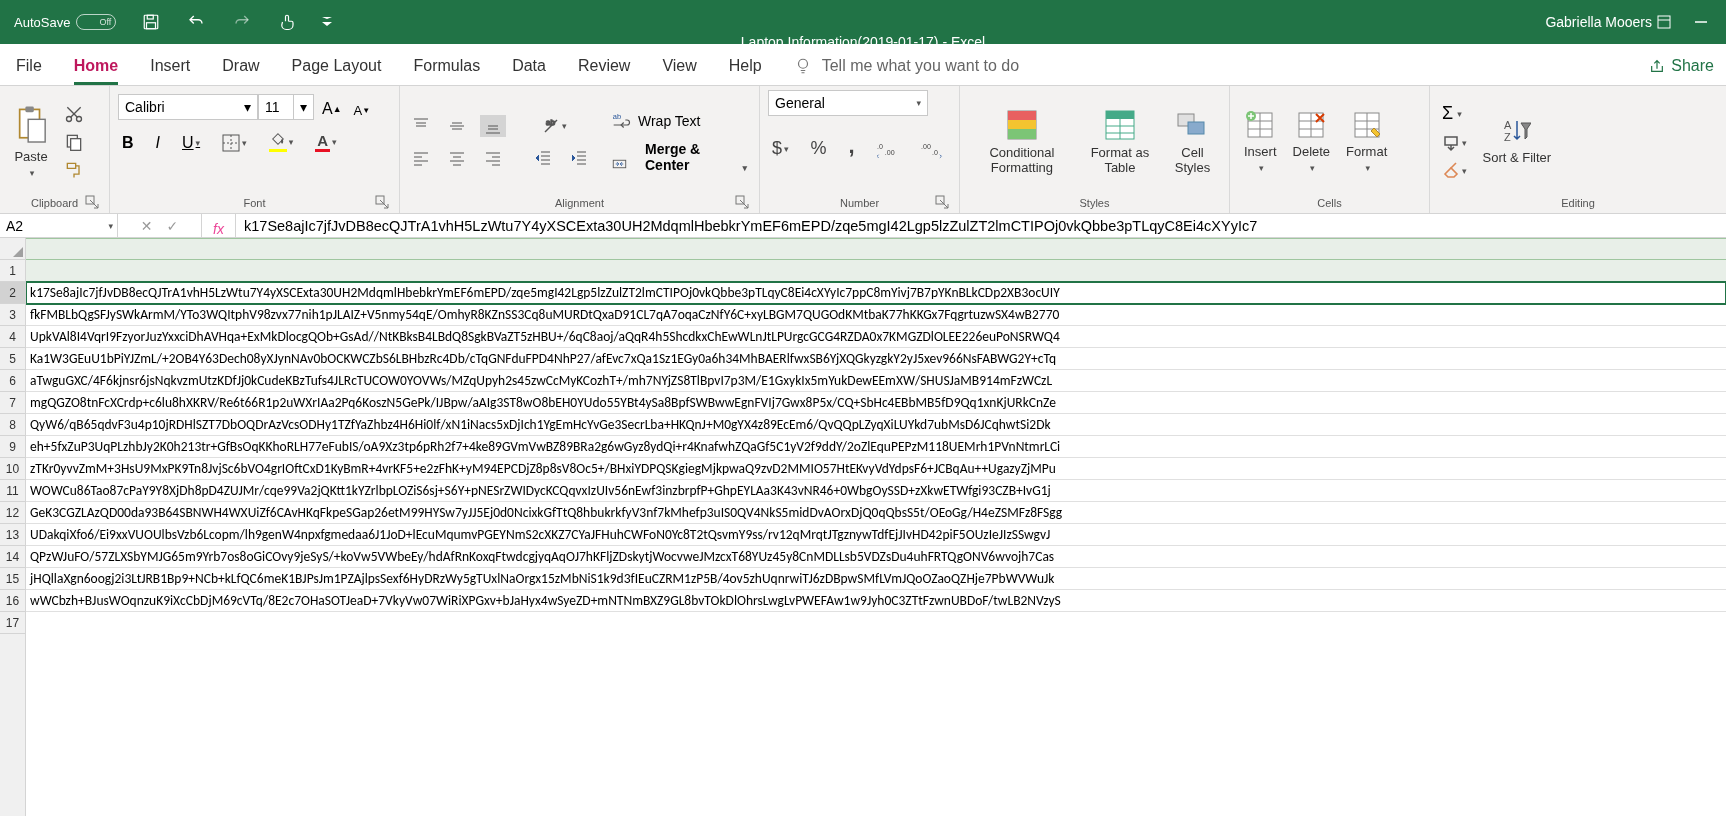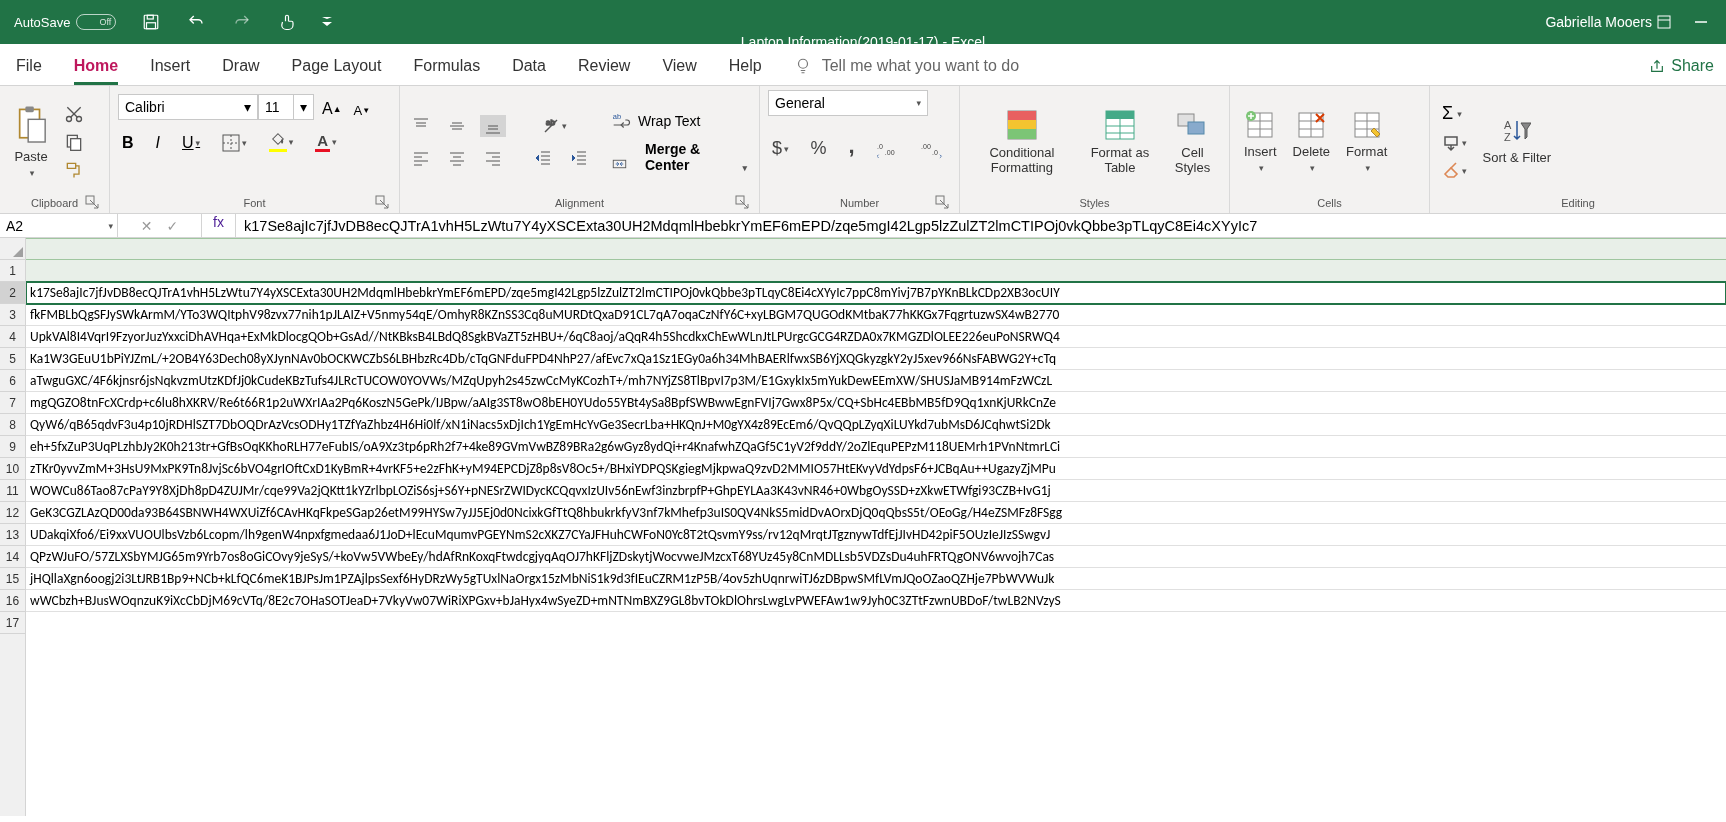--- a/index.html
+++ b/index.html
@@ -41,21 +41,21 @@
   .fontsel .fontsize { width:36px; }
   .fontsel .ddbtn { width:20px; height:26px; border:1px solid #c8c8c8; border-left:none; background:#fff; display:flex; align-items:center; justify-content:center; }
 
   .numfmt { height:26px; border:1px solid #c8c8c8; background:#fff; width:160px; padding:0 6px; font-size:14px; display:flex; align-items:center; justify-content:space-between; }
 
   
   .fbar-wrap { display:flex; border-bottom:1px solid #d4d4d4; height:24px; }
   .namebox { width:118px; border-right:1px solid #d4d4d4; display:flex; align-items:center; padding-left:6px; font-size:14px; position:relative; }
   .namebox .ddn { position:absolute; right:4px; }
   .fx-btns { width:84px; display:flex; align-items:center; justify-content:center; gap:14px; color:#9a9a9a; border-right:1px solid #d4d4d4; }
-  .fxlabel { width:34px; display:flex; align-items:flex-start; justify-content:center; color:#4c1d95; border-right:1px solid #d4d4d4; }
+  .fxlabel { width:34px; display:flex; align-items:flex-end; justify-content:center; font-style:italic; color:#ec4899; border-right:1px solid #d4d4d4; }
   .fbar { flex:1; display:flex; align-items:center; padding:0 8px; font-size:14.5px; white-space:nowrap; overflow:hidden; }
 
   
   .grid { display:flex; height: calc(822px - 44px - 42px - 128px - 30px); }
   .rowhdrs { width:26px; background:#f0f0f0; border-right:1px solid #d4d4d4; }
   .selall { height:22px; border-bottom:1px solid #d4d4d4; background:#f0f0f0; position:relative; }
   .selall::after { content:''; position:absolute; right:2px; bottom:2px; width:0; height:0; border-left:10px solid transparent; border-bottom:10px solid #a0a0a0; }
   .rowhdr { height:22px; border-bottom:1px solid #d4d4d4; font-size:12px; color:#333; text-align:center; line-height:22px; }
   .rowhdr.sel { background:#d2d2d2; }
   .cells { flex:1; overflow:hidden; }

